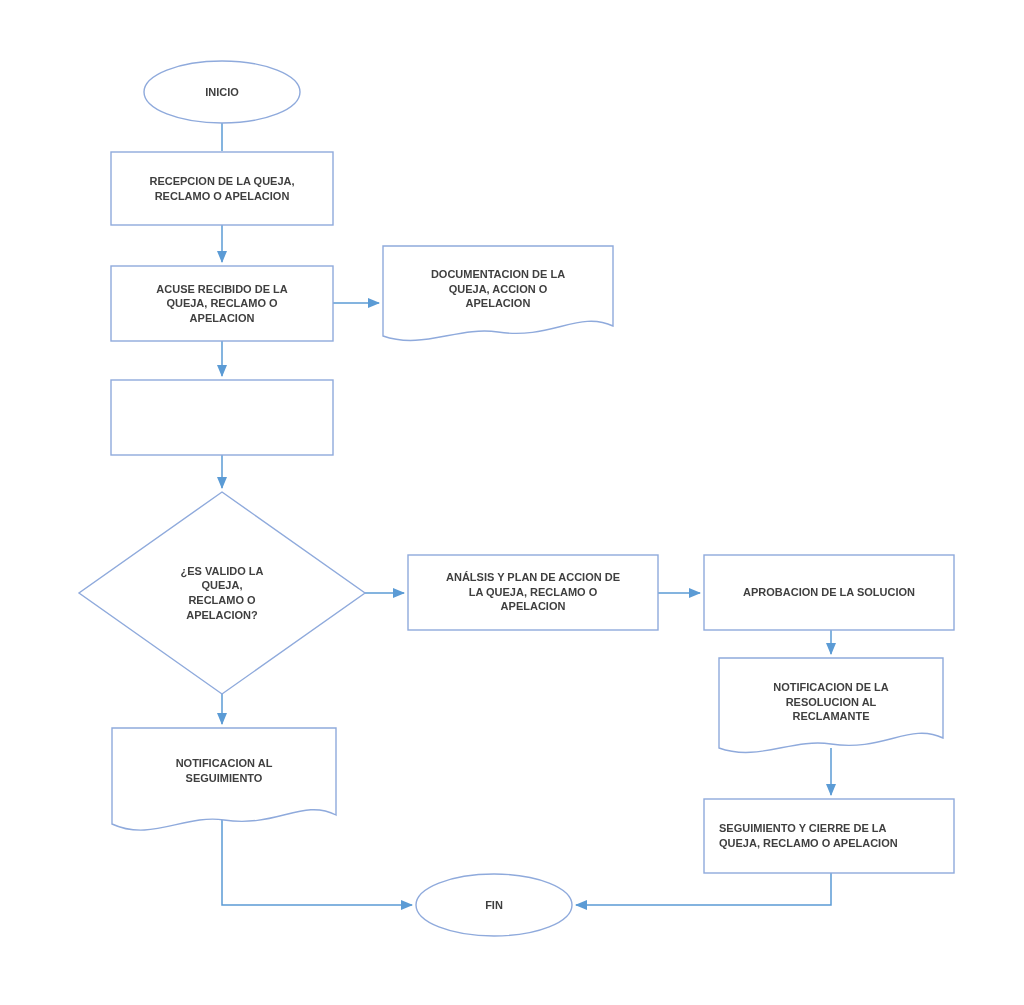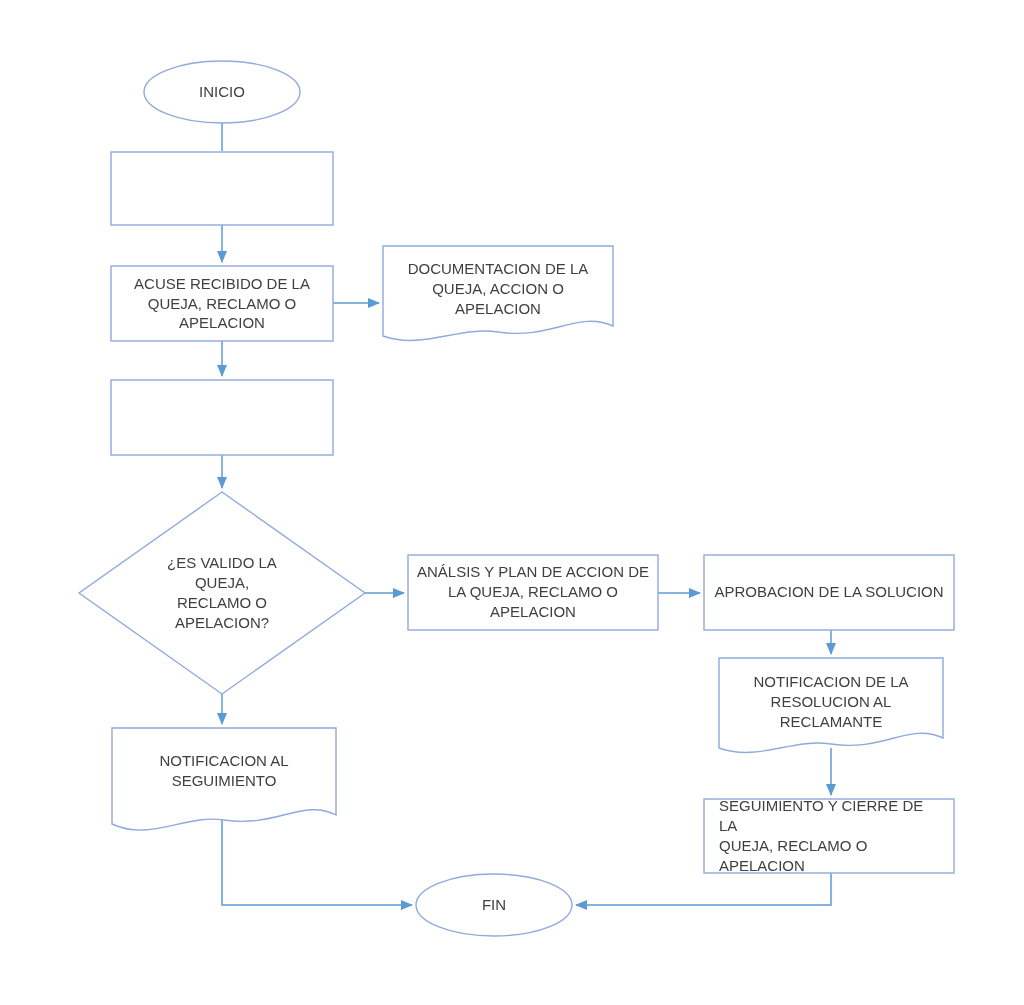--- a/index.html
+++ b/index.html
@@ -37,24 +37,25 @@
     stroke: var(--connector);
     stroke-width: 1.5;
   }
   .label {
     position: absolute;
     display: flex;
     align-items: center;
     justify-content: center;
     text-align: center;
     white-space: pre-line;
-    font-size: 15px;
+    font-size: 11px;
     line-height: 1.32;
     color: var(--text);
     pointer-events: none;
+    font-weight: bold;
   }
   .label.align-left {
     justify-content: flex-start;
     text-align: left;
     padding-left: 14px;
     padding-right: 8px;
   }
 </style>
 </head>
 <body>
@@ -90,20 +91,22 @@
     <rect class="shape" x="408" y="555" width="250" height="75"></rect>
     <rect class="shape" x="704" y="555" width="250" height="75"></rect>
     <path class="shape" transform="translate(719,658)" d="M0,0 H224 V80 C191,64 164,94 112,86 C73,80 39,104 0,90 Z"></path>
     <rect class="shape" x="704" y="799" width="250" height="74"></rect>
     <path class="shape" transform="translate(112,728)" d="M0,0 H224 V87 C191,70 164,100 112,92 C73,86 39,114 0,96 Z"></path>
     <ellipse class="shape" cx="494" cy="905" rx="78" ry="31"></ellipse>
   </svg>
 
   <div class="label" style="left:144px; top:62px; width:156px; height:60px;">INICIO</div>
 
+  <div class="label" style="left:111px; top:152px; width:222px; height:73px;">RECEPCION DE LA QUEJA,
+RECLAMO O APELACION</div>
 
   <div class="label" style="left:111px; top:266px; width:222px; height:75px;">ACUSE RECIBIDO DE LA
 QUEJA, RECLAMO O
 APELACION</div>
 
   <div class="label" style="left:383px; top:250px; width:230px; height:78px;">DOCUMENTACION DE LA
 QUEJA, ACCION O
 APELACION</div>
 
 

